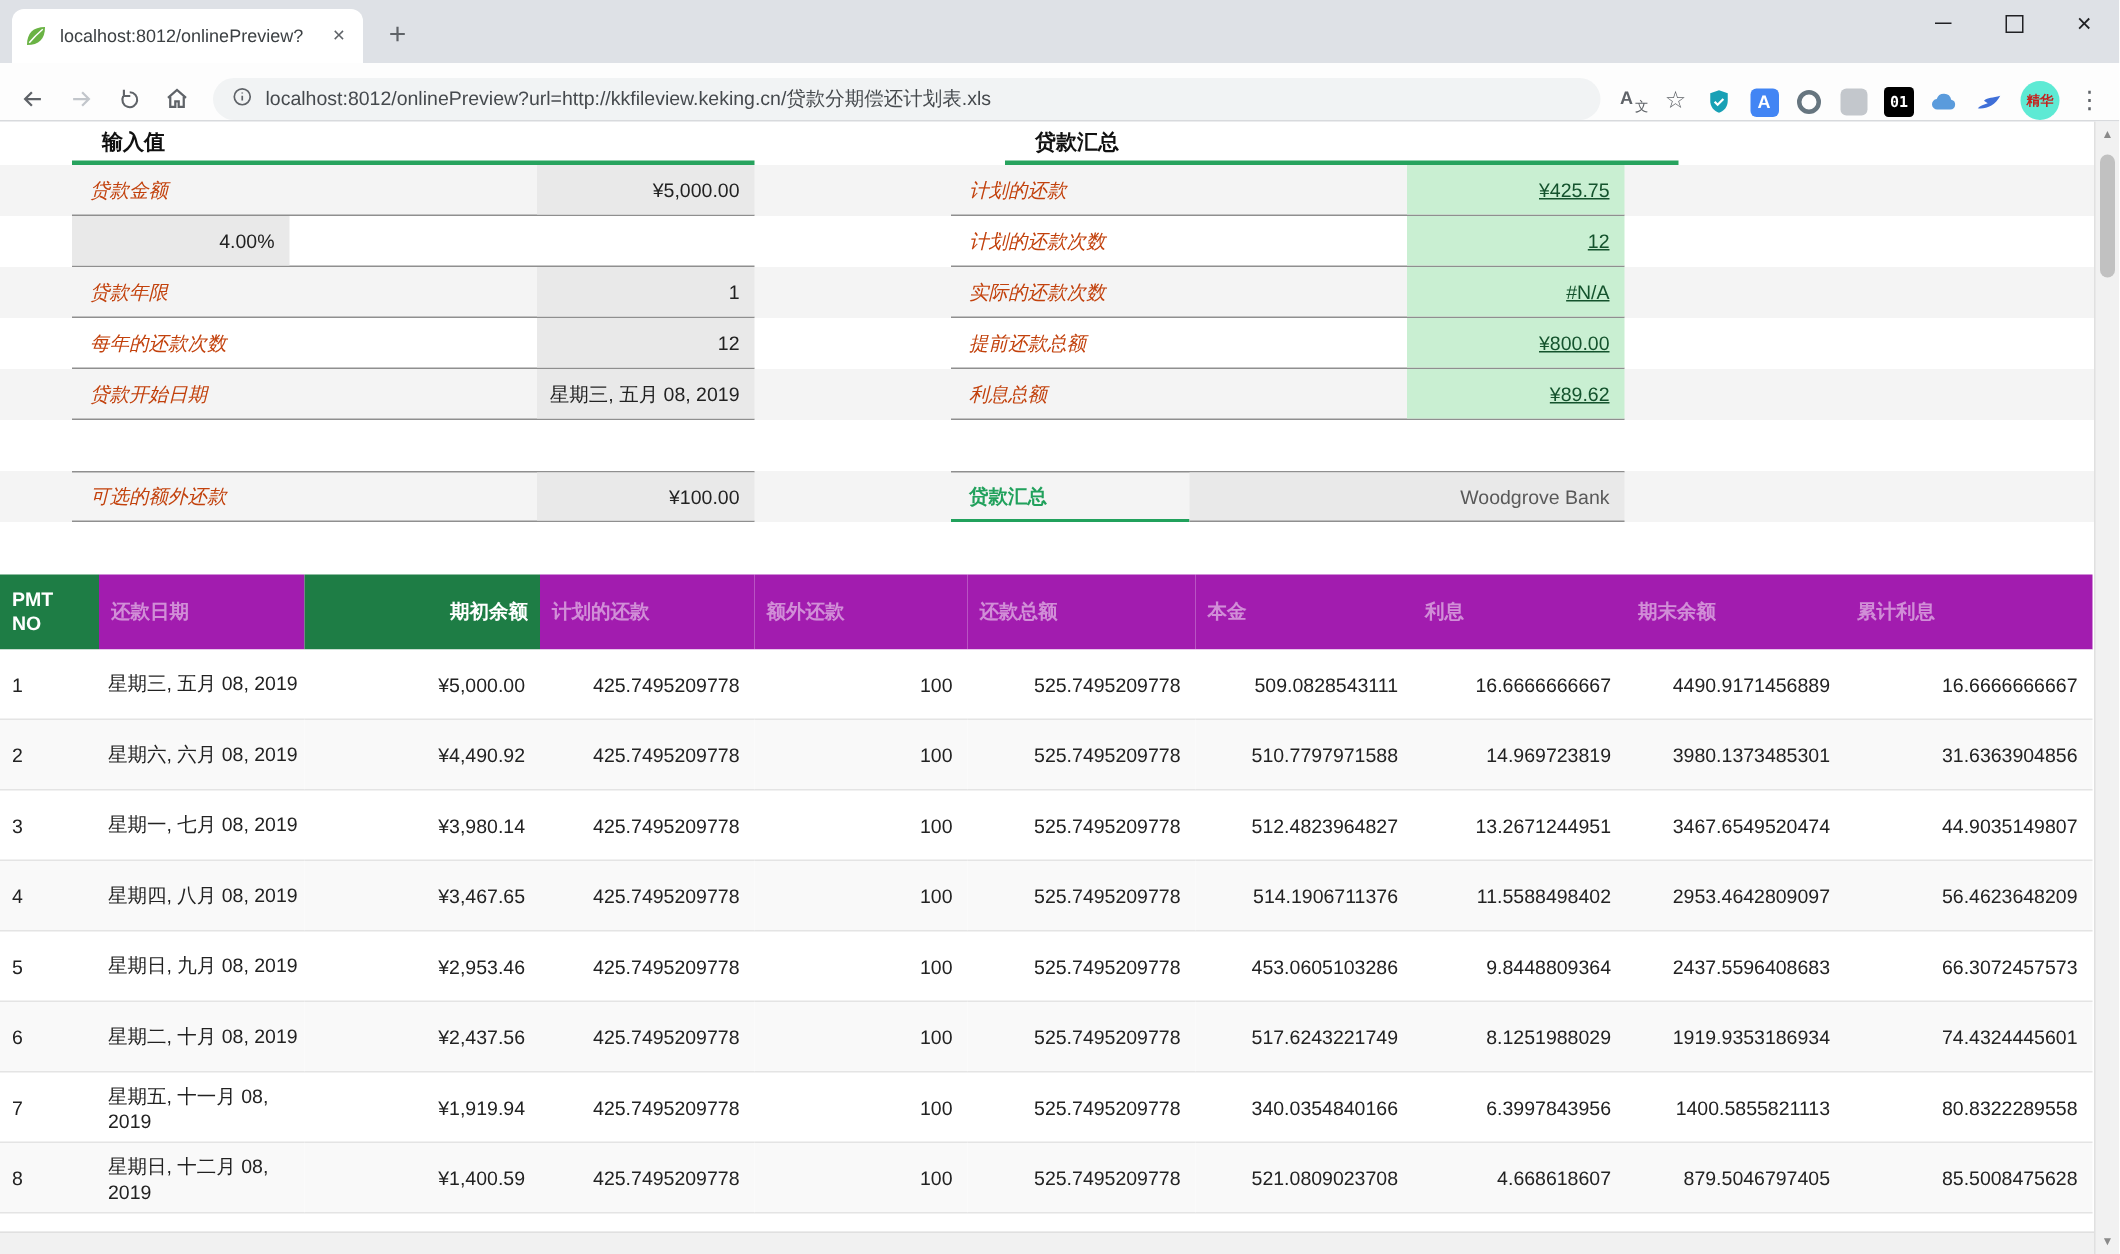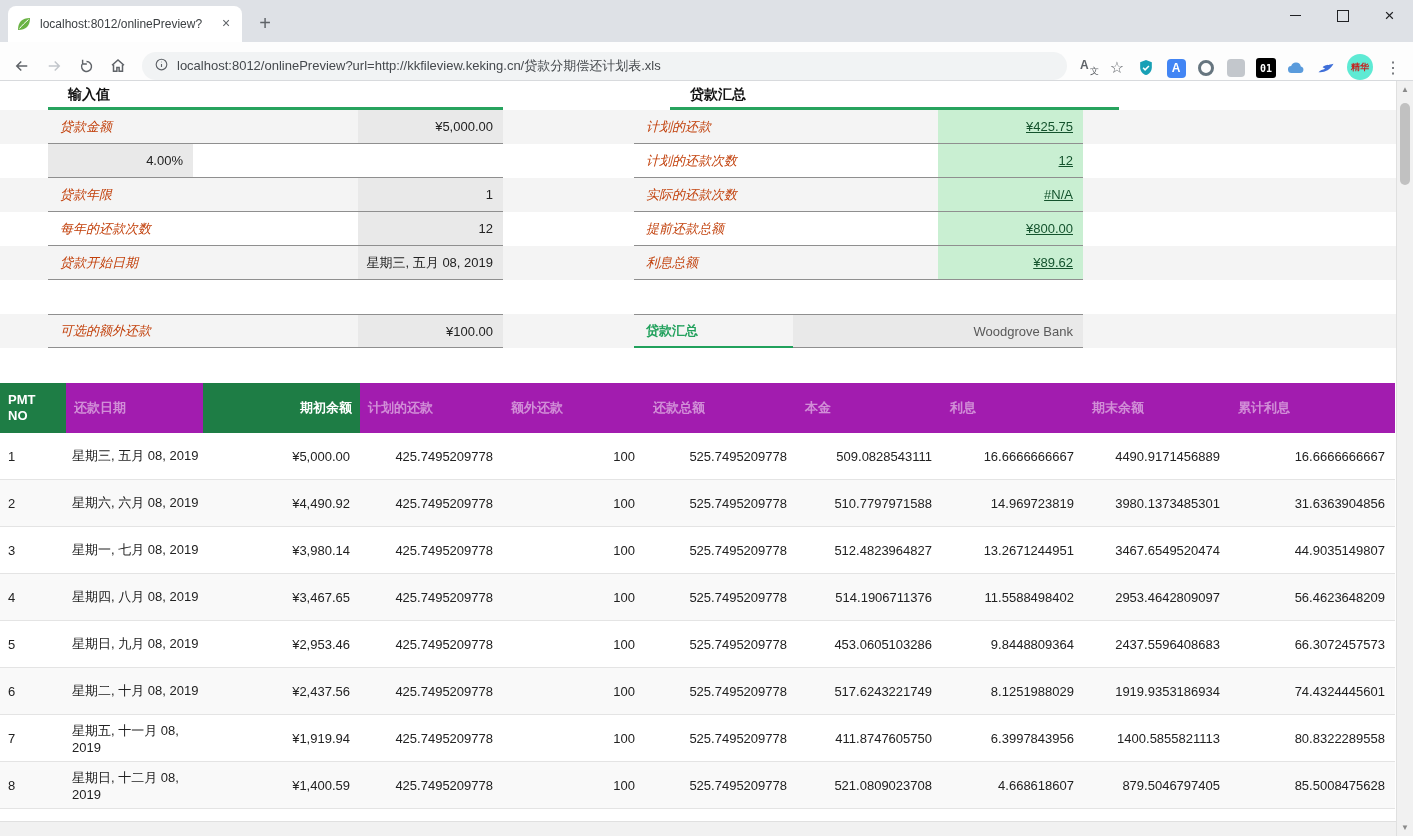--- a/index.html
+++ b/index.html
@@ -357,21 +357,21 @@
           <td>1919.9353186934</td>
           <td>74.4324445601</td>
         </tr>
         <tr>
           <td>7</td>
           <td>星期五, 十一月 08, 2019</td>
           <td>¥1,919.94</td>
           <td>425.7495209778</td>
           <td>100</td>
           <td>525.7495209778</td>
-          <td>411.8747605750</td>
+          <td>340.0354840166</td>
           <td>6.3997843956</td>
           <td>1400.5855821113</td>
           <td>80.8322289558</td>
         </tr>
         <tr>
           <td>8</td>
           <td>星期日, 十二月 08, 2019</td>
           <td>¥1,400.59</td>
           <td>425.7495209778</td>
           <td>100</td>

